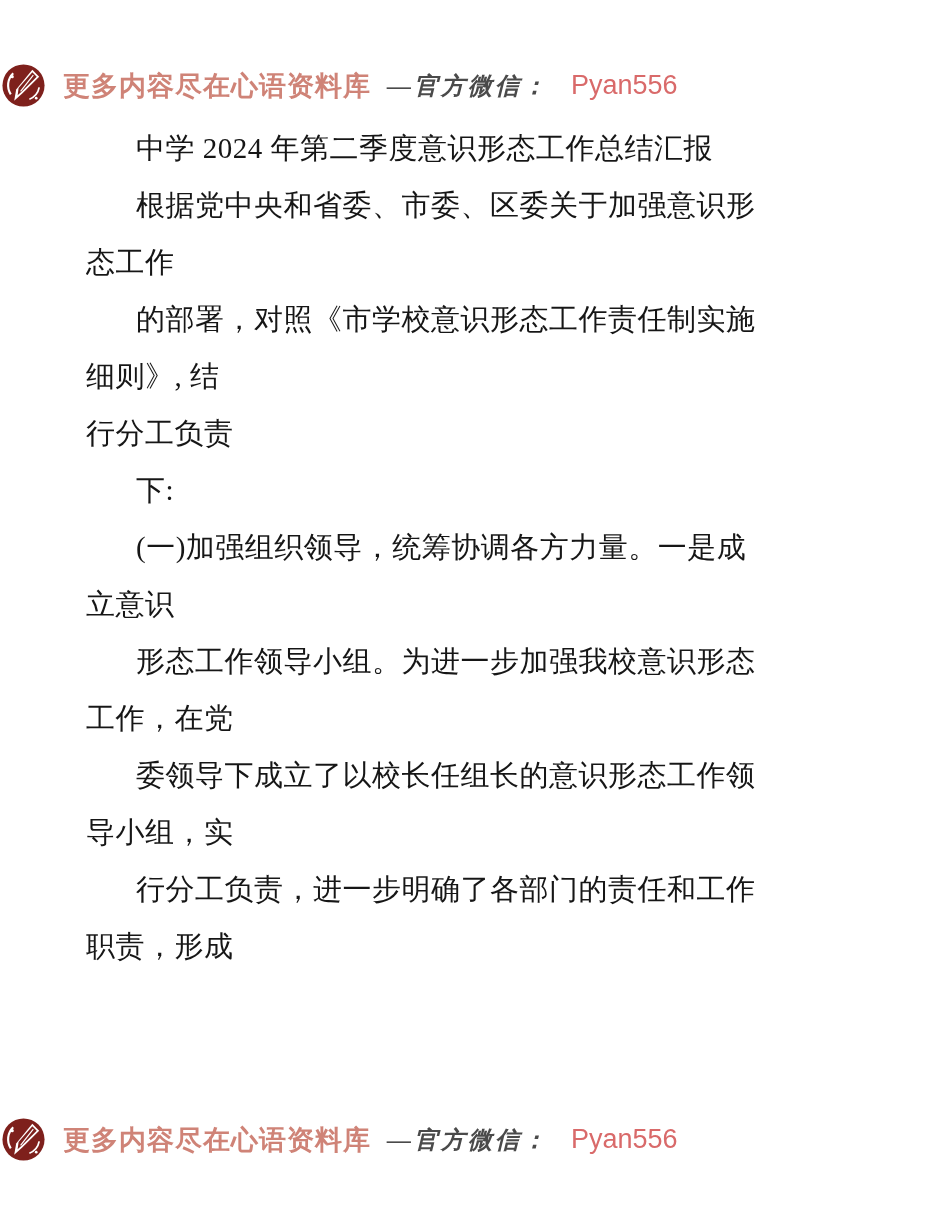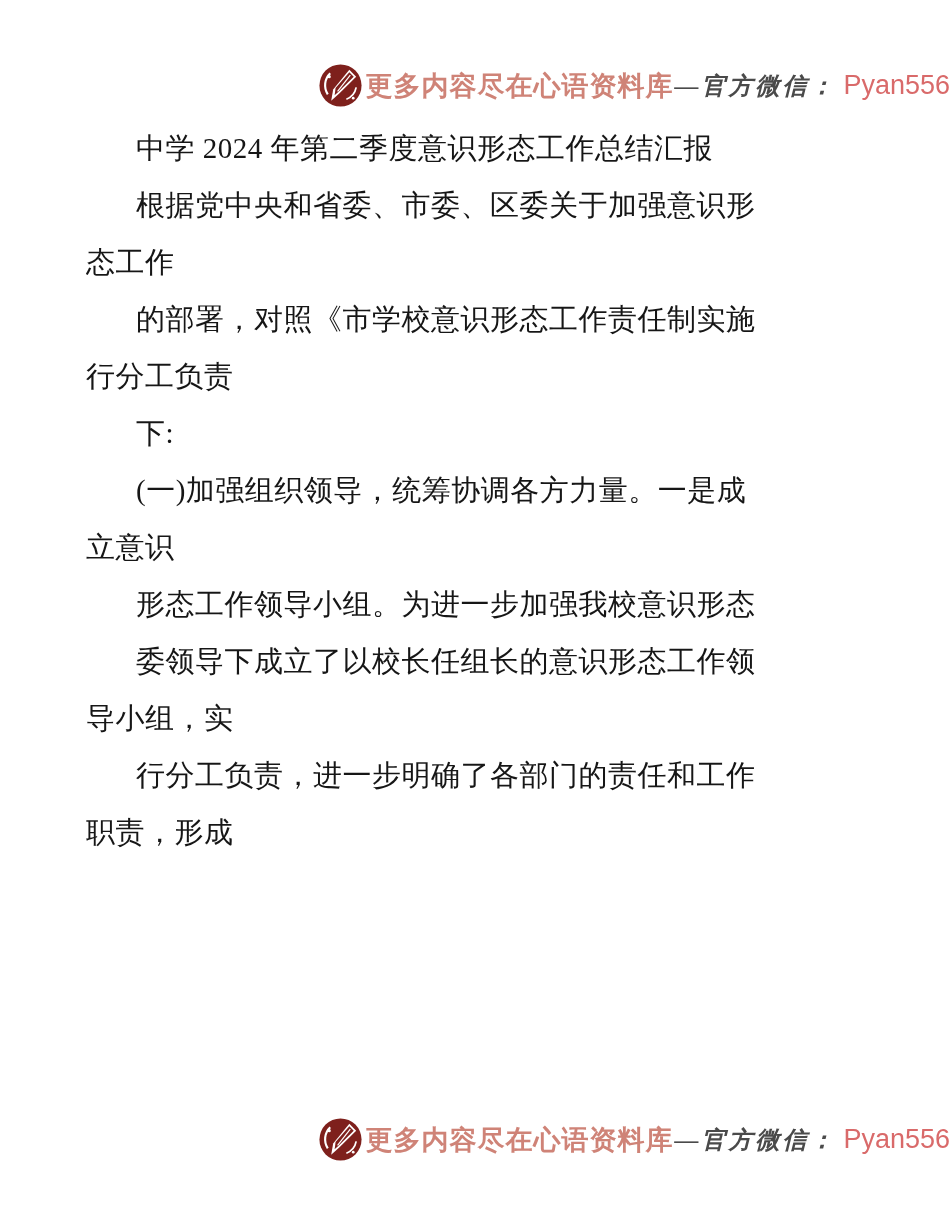--- a/index.html
+++ b/index.html
@@ -12,23 +12,23 @@
     overflow: hidden;
     font-family: "Liberation Serif", "DejaVu Serif", serif;
   }
 
   
   .watermark {
     position: absolute;
     left: 0;
     width: 100%;
     display: flex;
-    justify-content: flex-end;
+    justify-content: flex-start;
     align-items: center;
-    gap: 1px;
+    gap: 16px;
     white-space: nowrap;
   }
   .watermark.top { top: 62px; }
   .watermark.bottom { top: 1116px; }
   .wm-logo { width: 47px; height: 47px; flex: 0 0 auto; display: block; }
   .wm-brand {
     color: var(--brand-color, #cf8377);
     font-size: 27px;
     letter-spacing: 1px;
     font-weight: bold;
@@ -82,25 +82,27 @@
     <span class="wm-brand">更多内容尽在心语资料库</span>
     <span class="wm-label">—官方微信：</span>
     <span class="wm-id">Pyan556</span>
   </div>
 
   <div class="doc">
       <div class="doc-line indent">中学 2024 年第二季度意识形态工作总结汇报</div>
       <div class="doc-line indent">根据党中央和省委、市委、区委关于加强意识形</div>
       <div class="doc-line">态工作</div>
       <div class="doc-line indent">的部署，对照《市学校意识形态工作责任制实施</div>
+      <div class="doc-line">细则》, 结</div>
       <div class="doc-line">行分工负责</div>
       <div class="doc-line indent">下:</div>
       <div class="doc-line indent">(一)加强组织领导，统筹协调各方力量。一是成</div>
       <div class="doc-line">立意识</div>
       <div class="doc-line indent">形态工作领导小组。为进一步加强我校意识形态</div>
+      <div class="doc-line">工作，在党</div>
       <div class="doc-line indent">委领导下成立了以校长任组长的意识形态工作领</div>
       <div class="doc-line">导小组，实</div>
       <div class="doc-line indent">行分工负责，进一步明确了各部门的责任和工作</div>
       <div class="doc-line">职责，形成</div>
     </div>
 
   <div class="watermark bottom">
     <svg class="wm-logo" viewBox="0 0 48 48" xmlns="http://www.w3.org/2000/svg">
       <circle cx="24" cy="24" r="21.5" fill="#7e201c"></circle>
       <path d="M11 33 A 17 17 0 0 1 13.5 11.5" stroke="#ffffff" stroke-width="2.2" fill="none"></path>

